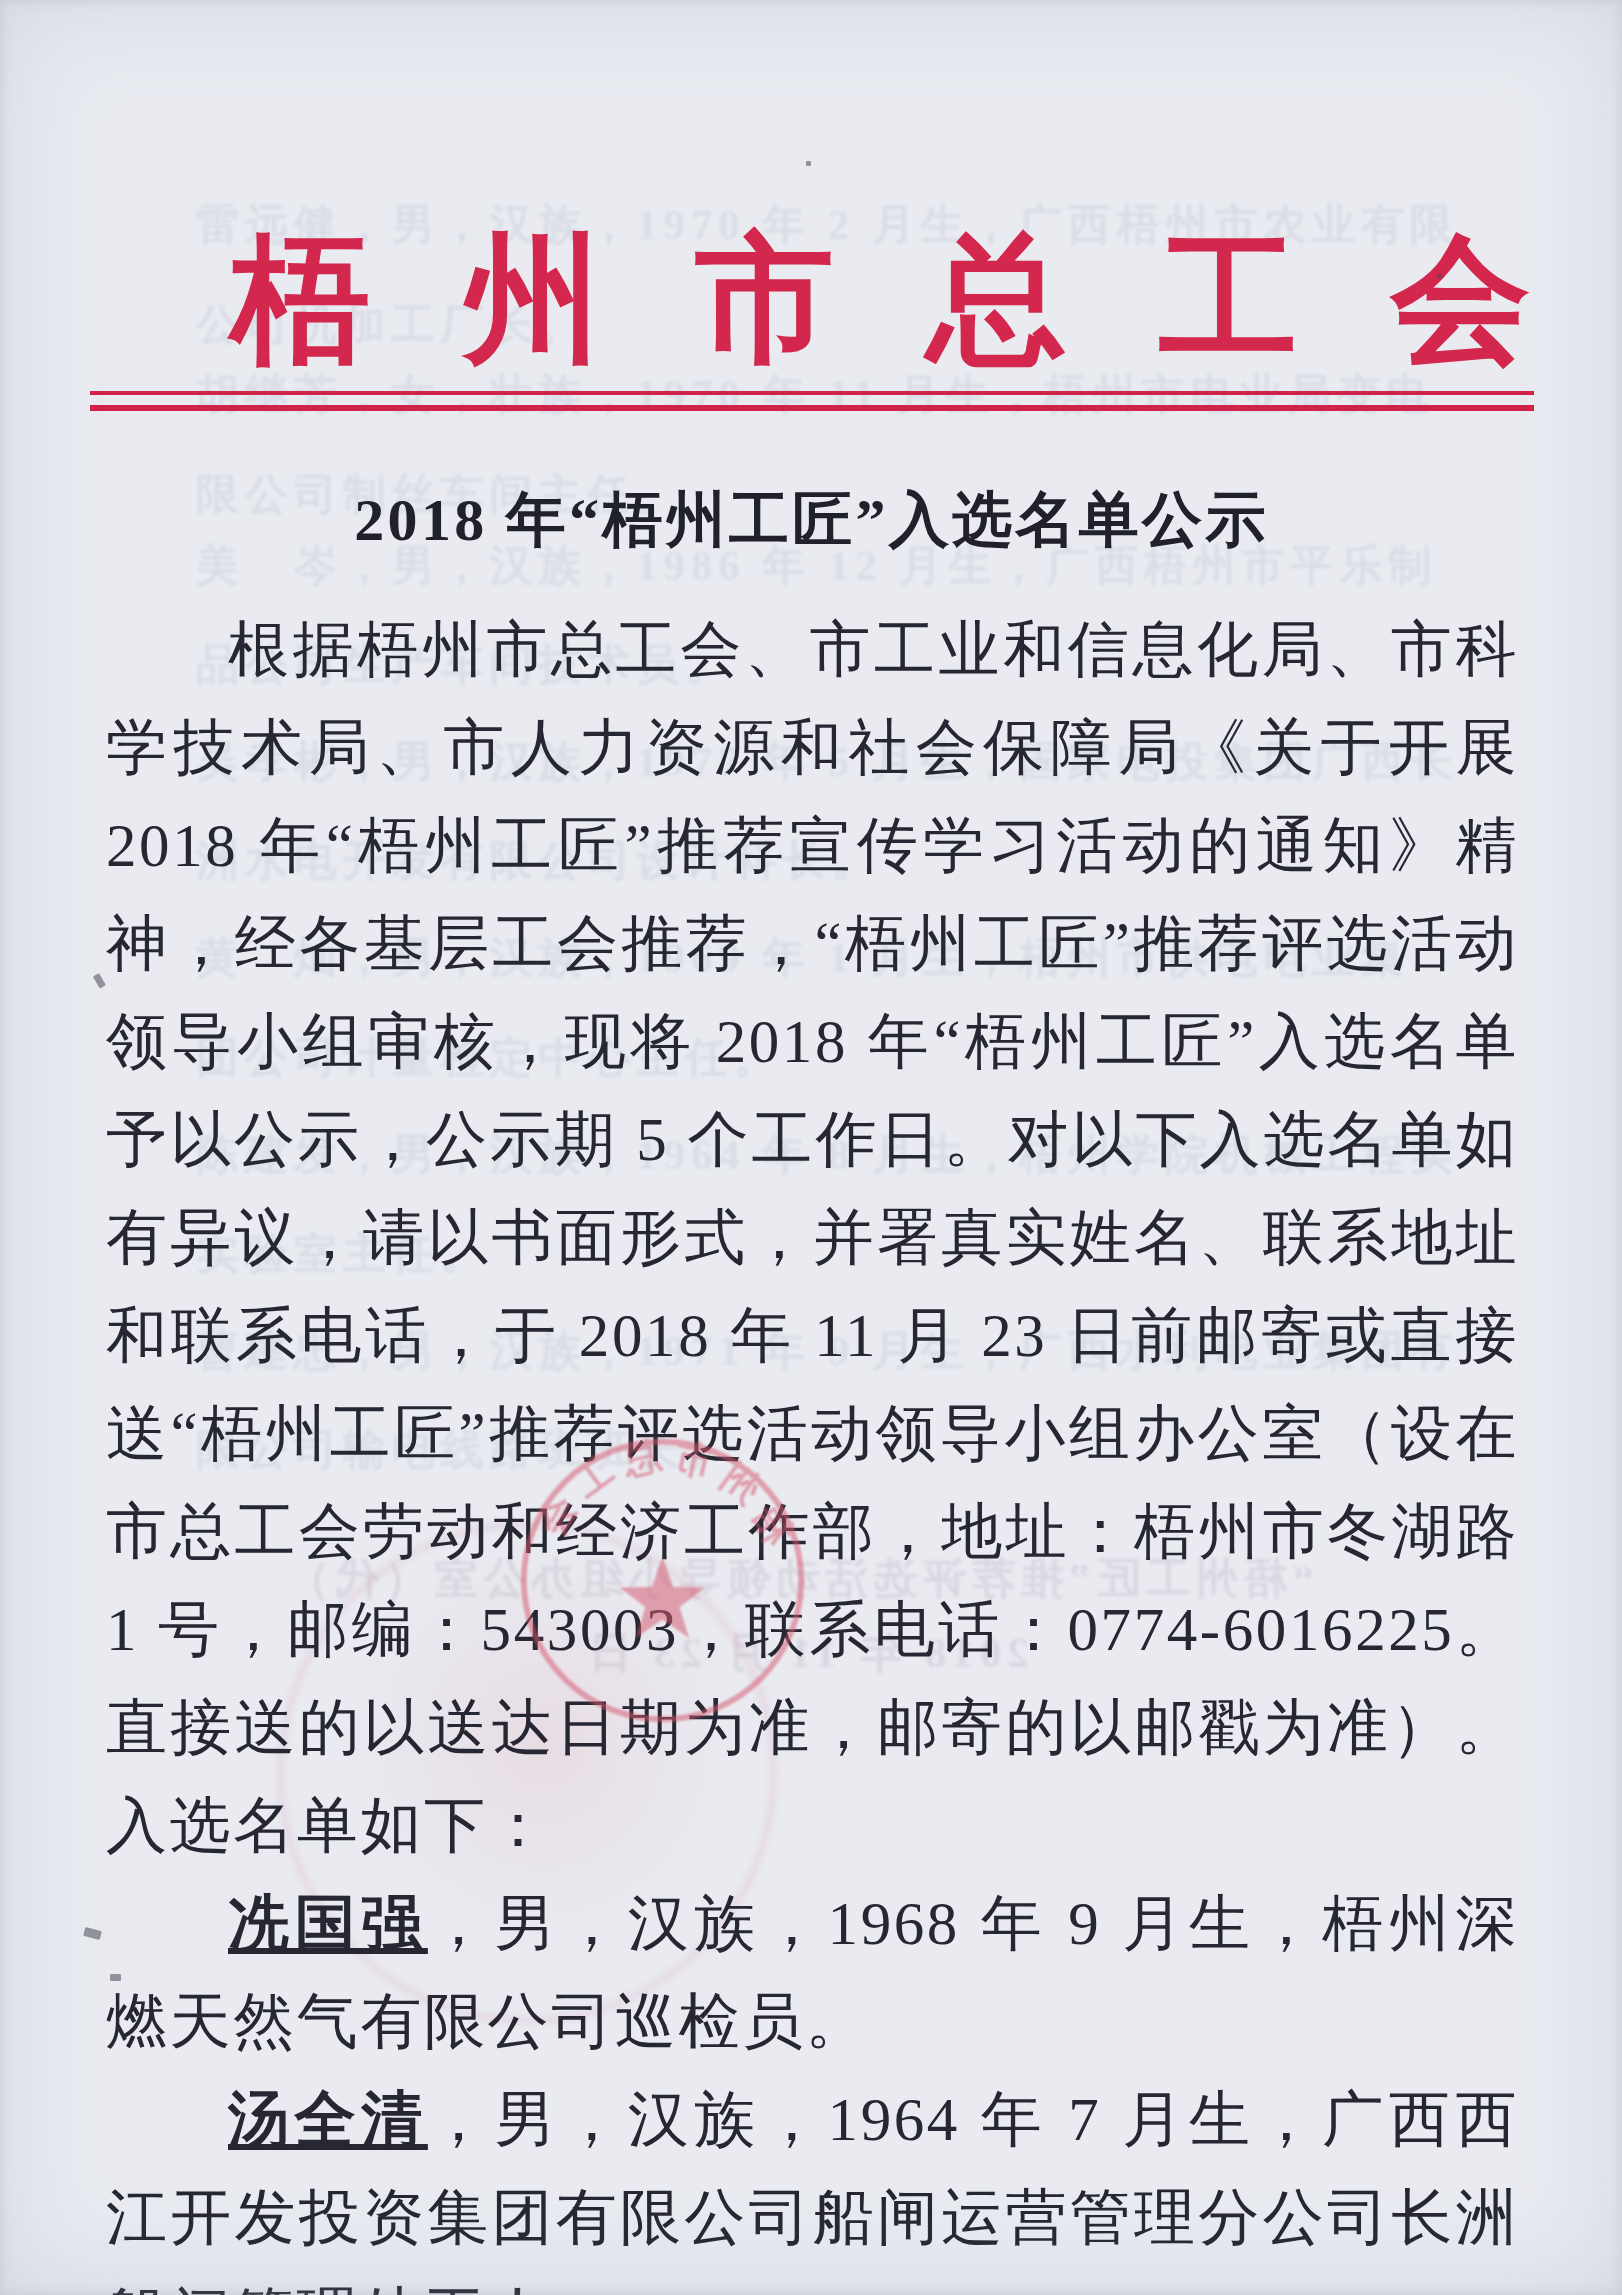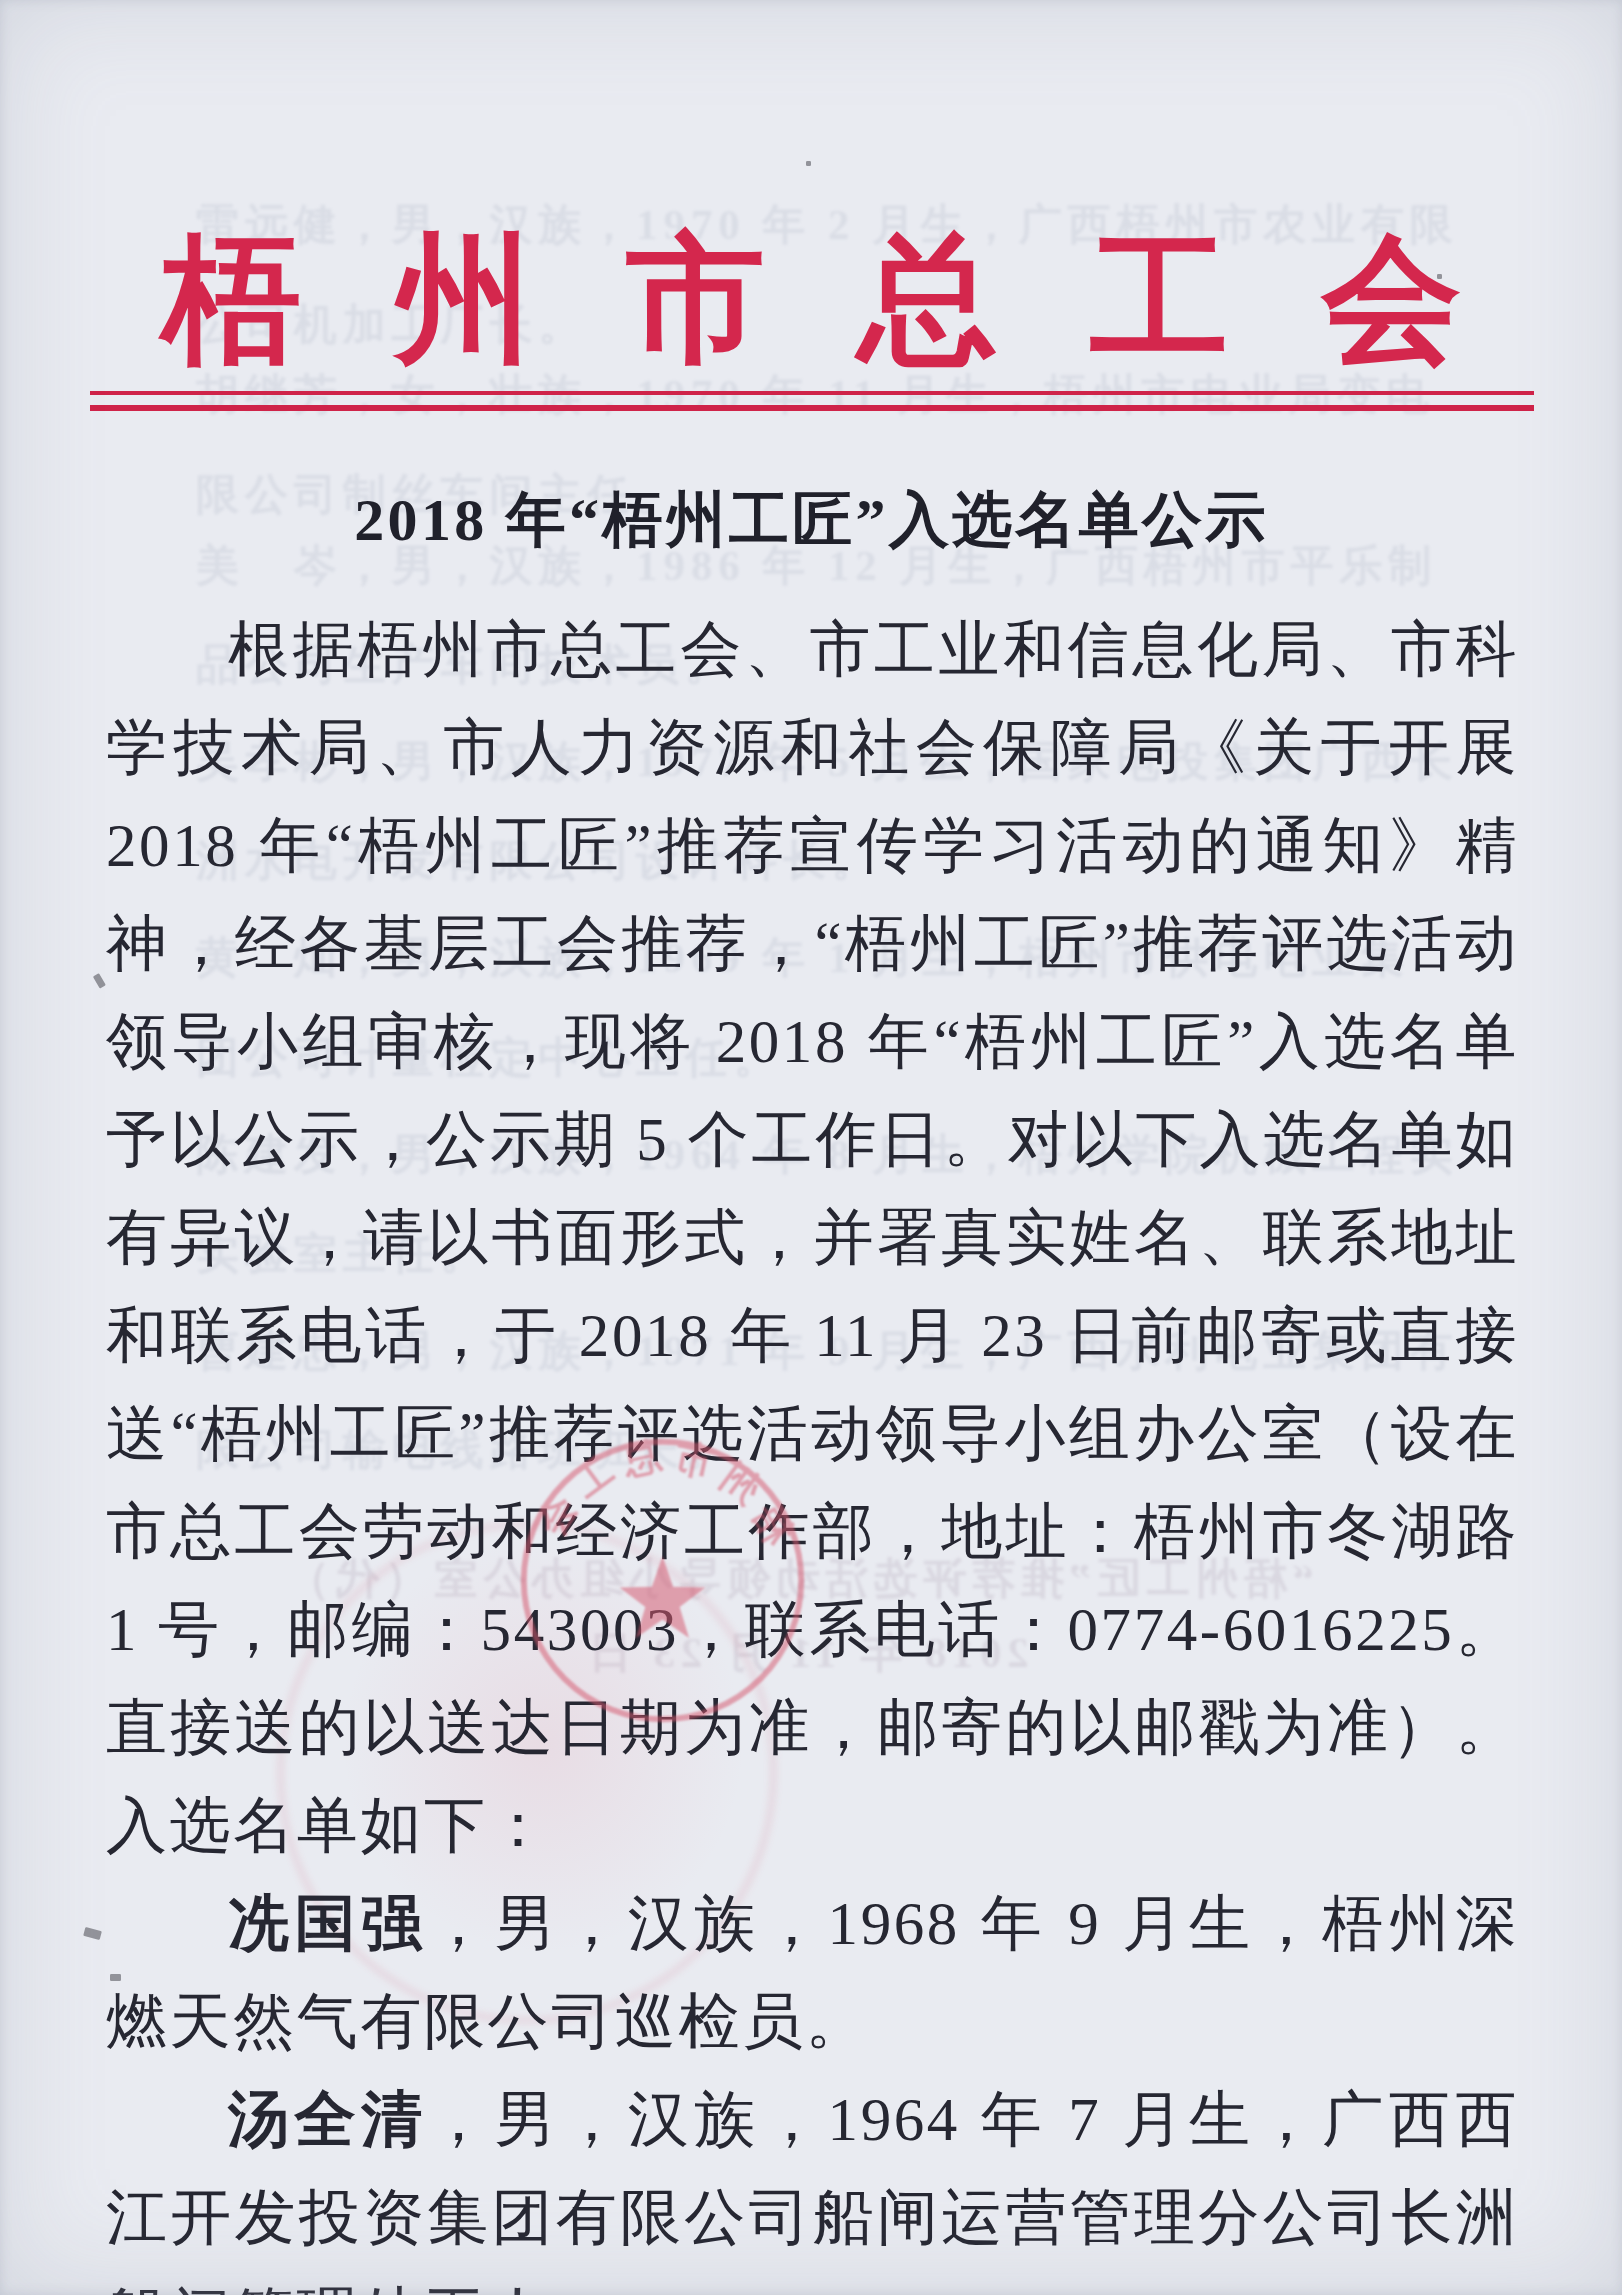--- a/index.html
+++ b/index.html
@@ -16,40 +16,40 @@
   .bleed-layer{position:absolute;inset:0;}
   .bleed{
     position:absolute;white-space:nowrap;
     font-size:43px;font-weight:600;letter-spacing:5.9px;
     color:#8d97ac;opacity:.16;filter:blur(1.4px);
   }
   .bleed.mir{transform:scaleX(-1);color:#9c8ba0;opacity:.20;}
   
   .org-title{
     position:absolute;top:228px;left:0;width:100%;box-sizing:border-box;
-    text-align:center;line-height:1.05;
+    text-align:right;line-height:1.05;
     font-size:139px;font-weight:bold;color:#d4274d;
     letter-spacing:93px;padding-left:93px;
   }
   .rule{position:absolute;left:90px;right:89px;background:#cf2349;}
   .rule-1{top:391px;height:3.9px;}
   .rule-2{top:405px;height:5.9px;}
   
   .notice-title{
     position:absolute;top:434px;left:0;width:100%;text-align:center;
     font-size:60px;font-weight:700;letter-spacing:3.3px;color:#20212b;margin-top:46px;
   }
   
   .body-text{
     position:absolute;top:601px;left:106px;width:1413px;
     font-size:61px;line-height:98px;letter-spacing:2.6px;
     color:#262732;text-align:justify;
   }
   .body-text p{margin:0;text-indent:2em;}
-  .body-text b{font-weight:700;}
+  .body-text b{font-weight:700;text-decoration:underline;}
   
   .seal{
     position:absolute;left:512px;top:1430px;width:301px;height:301px;
     transform:scaleX(-1);opacity:.52;filter:blur(1px);
   }
   .seal-ghost-ring{
     position:absolute;left:277px;top:1521px;width:486px;height:489px;
     border:7.9px solid rgba(206,92,116,.20);border-radius:50%;
     filter:blur(3.9px);opacity:.65;
   }

